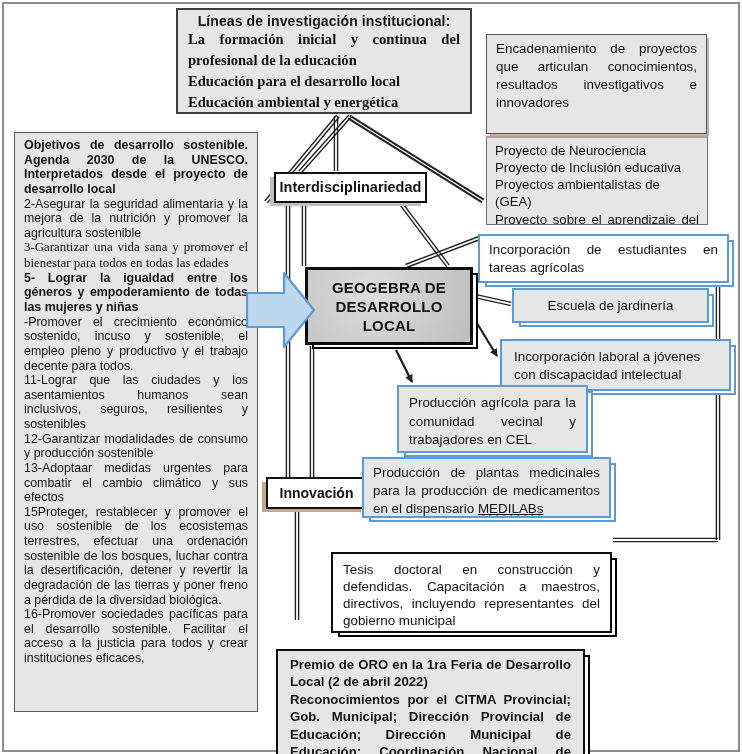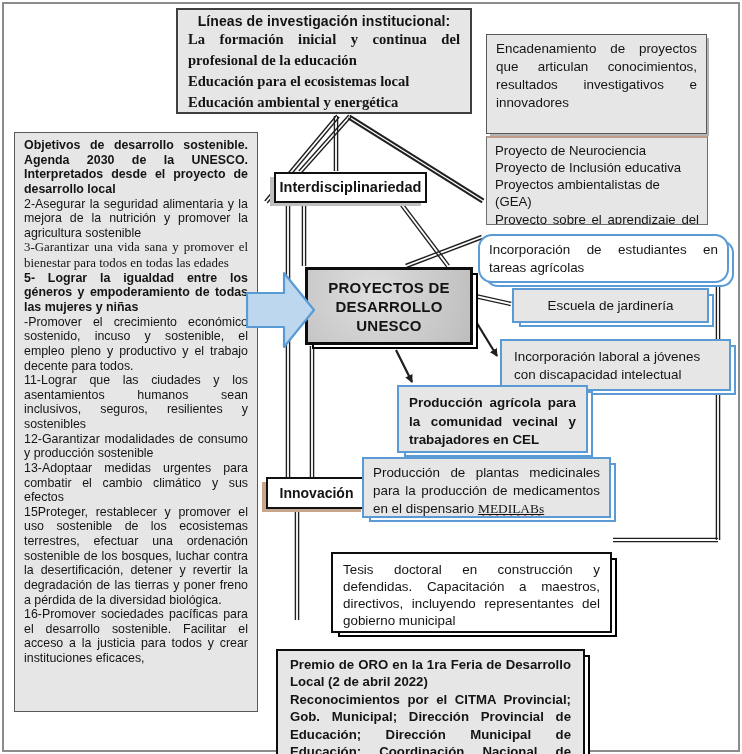--- a/index.html
+++ b/index.html
@@ -37,26 +37,26 @@
      background:radial-gradient(circle at 40% 30%,#dedede,#bdbdbd);
      border:3px solid #0d0d0d;box-shadow:6px 5px 0 -3px #ffffff,6px 5px 0 -1px #000000;
      font-weight:bold;font-size:15px;line-height:1.28;text-align:center;padding-top:8px;letter-spacing:.2px;z-index:2;}
   #blue-arrow{position:absolute;left:246px;top:260px;width:70px;height:100px;z-index:3;}
 
   
   #neuro-box{left:486px;top:136px;width:222px;height:89px;border:1px solid #6d6d6d;border-top:2px solid #bf9d8a;
      padding:4px 8px;font-size:13.2px;line-height:1.3;}
 
   .bluebox{border:2px solid #5b9bd5;box-shadow:6px 5px 0 -3px #ffffff,6px 5px 0 -1px #5b9bd5;font-size:13.4px;line-height:1.35;}
-  #estudiantes-box{left:478px;top:234px;width:251px;height:49px;background:#fff;padding:5px 9px;border-radius:14px;}
+  #estudiantes-box{left:478px;top:234px;width:251px;height:49px;background:#fff;padding:5px 9px;}
   #escuela-box{left:512px;top:288px;width:197px;height:35px;text-align:center;padding-top:7px;}
   #laboral-box{left:500px;top:339px;width:231px;height:52px;padding:7px 6px 0 12px;}
-  #prod-agricola-box{left:397px;top:385px;width:191px;height:68px;padding:7px 10px;line-height:1.39;font-weight:bold;}
+  #prod-agricola-box{left:397px;top:385px;width:191px;height:68px;padding:7px 10px;line-height:1.39;}
   #prod-plantas-box{left:362px;top:457px;width:249px;height:61px;padding:5px 9px;}
-  .u-word{text-decoration:underline;font-family:Liberation Serif, serif;}
+  .u-word{text-decoration:underline;}
   .u-word .wavy{text-decoration:underline;text-decoration-style:wavy;text-decoration-color:#e03030;}
 
   .blackshadow{border:2px solid #0d0d0d;box-shadow:6px 5px 0 -3px #ffffff,6px 5px 0 -1px #000000;margin-top:28px;}
   #tesis-box{left:331px;top:524px;width:281px;height:81px;background:#fff;padding:7px 10px;font-size:13.4px;line-height:1.28;}
   #premio-box{left:276px;top:621px;width:309px;height:123px;padding:5px 12px;font-weight:bold;font-size:13.2px;line-height:1.32;}
 </style>
 </head>
 <body>
 
 <div id="canvas">
@@ -96,21 +96,21 @@
         <line x1="719.6" y1="287" x2="719.6" y2="540" stroke="#1f1f1f" stroke-width="1.35"></line>
         <line x1="716.4" y1="287" x2="716.4" y2="540" stroke="#1f1f1f" stroke-width="1.35"></line>
         <line x1="718" y1="541.6" x2="613" y2="541.6" stroke="#1f1f1f" stroke-width="1.35"></line>
         <line x1="718" y1="538.4" x2="613" y2="538.4" stroke="#1f1f1f" stroke-width="1.35"></line>
       </g>
   </svg>
 
   <div class="box gray" id="lineas-box">
     <div id="lineas-title">Líneas de investigación institucional:</div>
     <div class="lineas-line just">La formación inicial y continua del profesional de la educación</div>
-    <div class="lineas-line">Educación para el ecosistemas local</div>
+    <div class="lineas-line">Educación para el desarrollo local</div>
     <div class="lineas-line">Educación ambiental y energética</div>
   </div>
 
   <div class="box gray just" id="encadenamiento-box">
     <span>Encadenamiento de proyectos que articulan conocimientos, resultados investigativos e innovadores</span>
   </div>
 
   <div class="box gray" id="objetivos-box">
     <div class="ob bold just">Objetivos de desarrollo sostenible. Agenda 2030 de la UNESCO. Interpretados desde el proyecto de desarrollo local</div>
     <div class="ob just">2-Asegurar la seguridad alimentaria y la mejora de la nutrición y promover la agricultura sostenible</div>
@@ -125,21 +125,21 @@
   </div>
 
   <div class="box" id="interdis-box">
     <span>Interdisciplinariedad</span>
   </div>
   <div class="box" id="innovacion-box">
     <span>Innovación</span>
   </div>
 
   <div class="box" id="central-box">
-    <span>PROYECTOS DE DESARROLLO UNESCO</span>
+    <span>GEOGEBRA DE DESARROLLO LOCAL</span>
   </div>
   <svg id="blue-arrow" viewBox="0 0 70 100">
     <polygon points="1,33 38,33 38,13 68,50 38,87 38,67 1,67" fill="#bdd7ee" stroke="#5b9bd5" stroke-width="2.2" stroke-linejoin="round"></polygon>
   </svg>
 
   <div class="box gray" id="neuro-box">
     <div>Proyecto de Neurociencia</div>
     <div>Proyecto de Inclusión educativa</div>
     <div>Proyectos ambientalistas de (GEA)</div>
     <div class="just">Proyecto sobre el aprendizaje del idioma inglés, la utilidad del GEOGEBRA, etc.</div>

